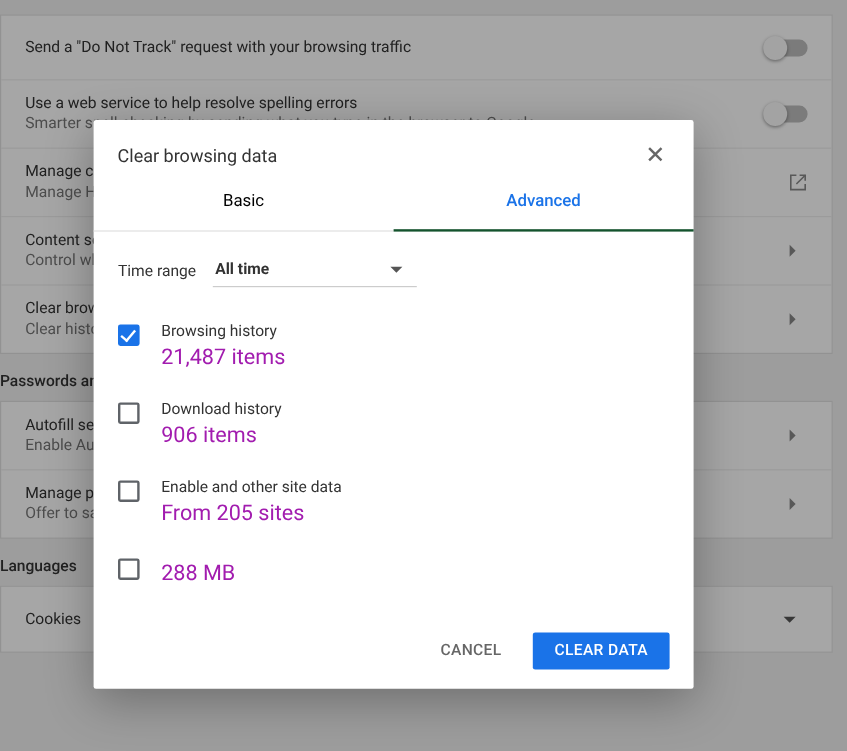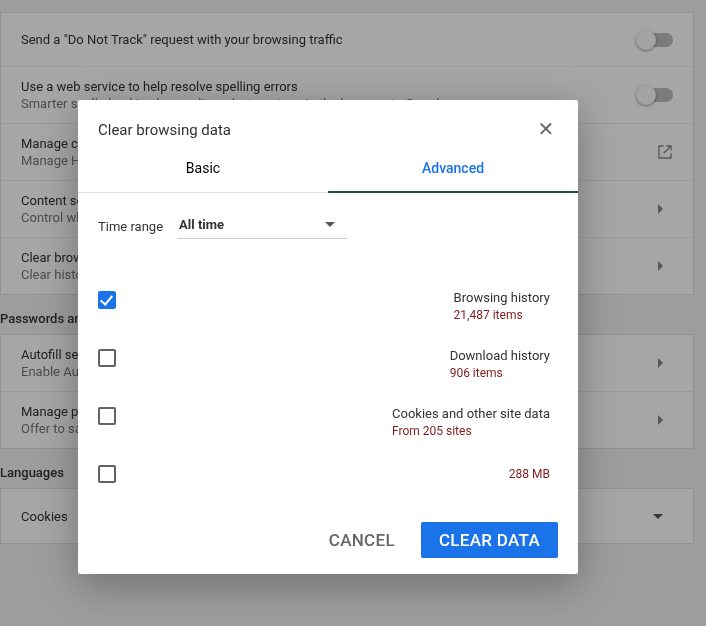--- a/index.html
+++ b/index.html
@@ -107,53 +107,52 @@
   }
   .dialog-body {
     flex:1;
     overflow-y: auto;
     padding: 20px 28px 0 20px;
     position: relative;
   }
   .dialog-body::-webkit-scrollbar { width:8px; }
   .dialog-body::-webkit-scrollbar-thumb { background:#c1c1c1; border-radius:4px;}
   .timerange {
-    display:flex; align-items:center; gap:14px; margin-bottom: 41px;
+    display:flex; align-items:center; gap:14px; margin-bottom: 20px;
     font-size:13px; color:#333;
   }
   .select {
     display:flex; align-items:center; justify-content:space-between;
     width:170px; border-bottom:1px solid #ccc; padding:4px 2px 6px 2px;
     color:#333; font-size:13px;font-weight:bold;
   }
   .list { display:flex; flex-direction:column; }
   .item {
     display:flex; align-items:flex-start; gap:18px;
     padding: 10px 0 16px 0;
-    justify-content: space-between;
   }
   .chk {
     width:18px; height:18px; border:2px solid #5f6368; border-radius:2px;
     flex-shrink:0; margin-top:1px; position:relative;
   }
   .chk.checked { background:#1a73e8; border-color:#1a73e8; }
   .chk.checked::after {
     content:""; position:absolute; left:3px; top:0px;
     width:5px; height:10px; border:solid #fff; border-width:0 2px 2px 0;
     transform: rotate(40deg);
   }
   .item .it { color:#333; font-size:13px; }
-  .item .is { color:#7f1d1d; font-size:12px; margin-top:3px;}
+  .item .is { color:#a21caf; font-size:18px; margin-top:3px;}
   .dialog-foot {
     display:flex; justify-content:flex-end; gap:8px;
     padding: 14px 20px 16px 20px;
   }
   .btn {
     padding: 8px 18px;
-    font-size:17px;
+    font-size:13px;
     font-weight:500;
     border-radius:2px;
     cursor:pointer;
     letter-spacing:0.3px;
   }
   .btn.text { color:#666; }
   .btn.primary { background:#1a73e8; color:#fff;text-align:right; }
 </style>
 </head>
 <body>
@@ -261,21 +260,21 @@
         <div class="item">
           <div class="chk"></div>
           <div>
             <div class="it">Download history</div>
             <div class="is">906 items</div>
           </div>
         </div>
         <div class="item">
           <div class="chk"></div>
           <div>
-            <div class="it">Cookies and other site data</div>
+            <div class="it">Enable and other site data</div>
             <div class="is">From 205 sites</div>
           </div>
         </div>
         <div class="item">
           <div class="chk"></div>
           <div>
             <div class="is">288 MB</div>
           </div>
         </div>
         <div class="item">

